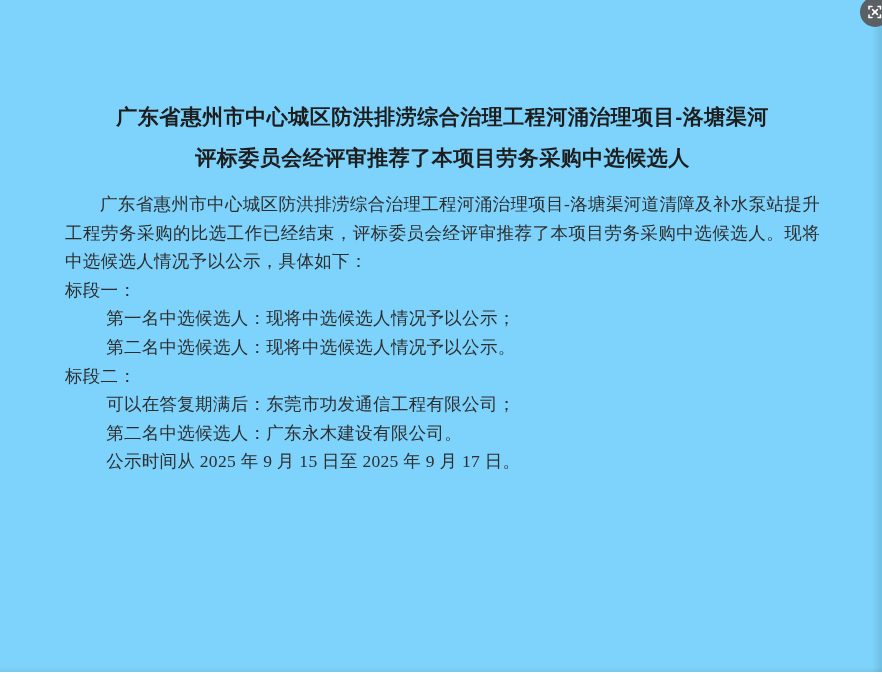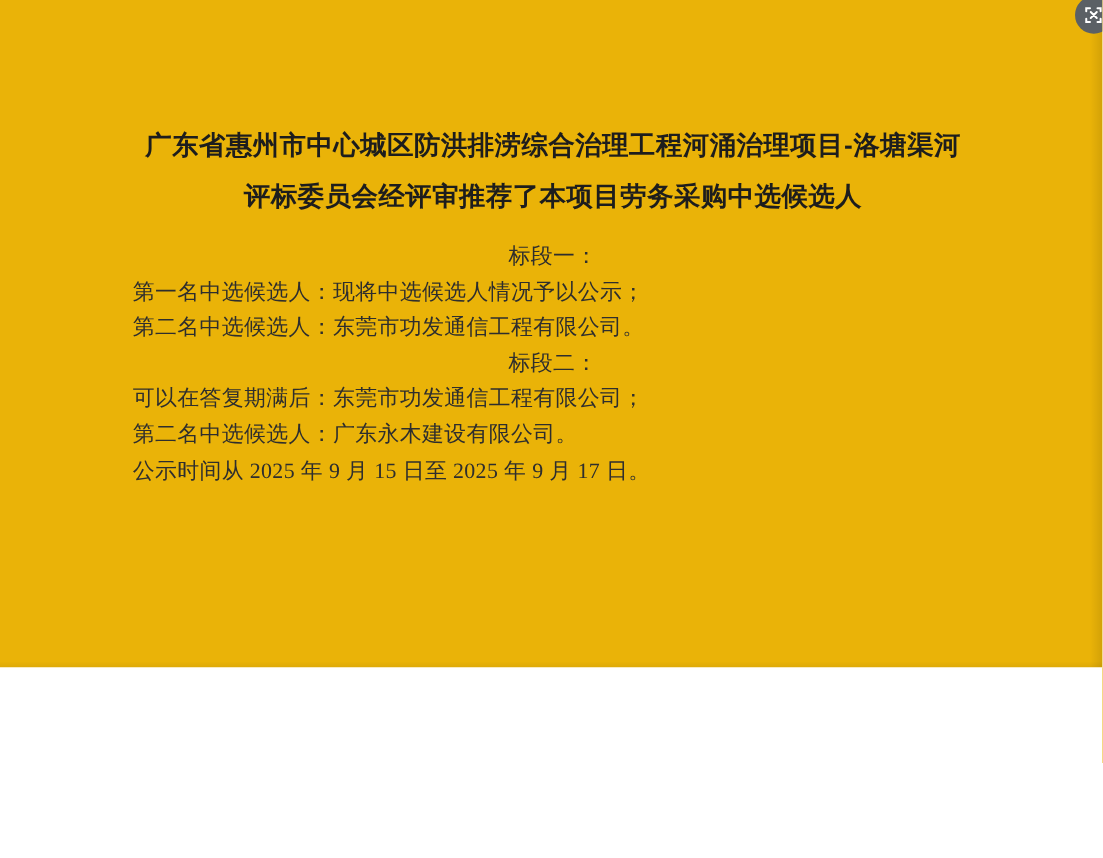--- a/index.html
+++ b/index.html
@@ -1,22 +1,22 @@
 <!DOCTYPE html>
 <html><head>
 <meta charset="utf-8">
 <style>
   * { margin: 0; padding: 0; box-sizing: border-box; }
   html, body { background: #ffffff; }
 
   .document {
     position: relative;
     width: 882px;
-    height: 534px;
-    background: #eab308;
+    height: 672px;
+    background: #7dd3fc;
     overflow: hidden;
     font-family: "Liberation Serif", "DejaVu Serif", serif;
     color: #2e2e2e;
   }
 
   
   .edge-right {
     position: absolute; top: 0; right: 0; width: 10px; height: 100%;
     background: linear-gradient(to right, rgba(0,0,0,0), rgba(0,0,0,0.10));
     pointer-events: none;
@@ -56,21 +56,21 @@
 
   .para {
     font-size: 17.5px;
     line-height: 28.6px;
     letter-spacing: 0.3px;
     text-align: justify;
     color: #2e2e2e;
   }
   .para.first-indent { text-indent: 2em; }
   .para.entry { padding-left: 2.35em; }
-  .para.section-label { text-align: center; }
+  .para.section-label { text-align: left; }
 </style>
 </head>
 <body>
 
 <div class="document">
 
   <div class="corner-btn" title="">
     <svg width="14" height="14" viewBox="0 0 14 14" fill="none" stroke="#ffffff" stroke-width="1.6" stroke-linecap="round">
       <path d="M1 4 V1.5 H4"></path>
       <path d="M1 10 V12.5 H4"></path>
@@ -80,25 +80,26 @@
     </svg>
   </div>
 
   <div class="content">
 
     <h1 class="title">
       <span class="title-line">广东省惠州市中心城区防洪排涝综合治理工程河涌治理项目-洛塘渠河</span>
       <span class="title-line">评标委员会经评审推荐了本项目劳务采购中选候选人</span>
     </h1>
 
+    <p class="para first-indent">广东省惠州市中心城区防洪排涝综合治理工程河涌治理项目-洛塘渠河道清障及补水泵站提升工程劳务采购的比选工作已经结束，评标委员会经评审推荐了本项目劳务采购中选候选人。现将中选候选人情况予以公示，具体如下：</p>
 
     <div>
       <p class="para section-label">标段一：</p>
       <p class="para entry">第一名中选候选人：现将中选候选人情况予以公示；</p>
-      <p class="para entry">第二名中选候选人：东莞市功发通信工程有限公司。</p>
+      <p class="para entry">第二名中选候选人：现将中选候选人情况予以公示。</p>
     </div>
 
     <div>
       <p class="para section-label">标段二：</p>
       <p class="para entry">可以在答复期满后：东莞市功发通信工程有限公司；</p>
       <p class="para entry">第二名中选候选人：广东永木建设有限公司。</p>
     </div>
 
     <div>
     </div>

